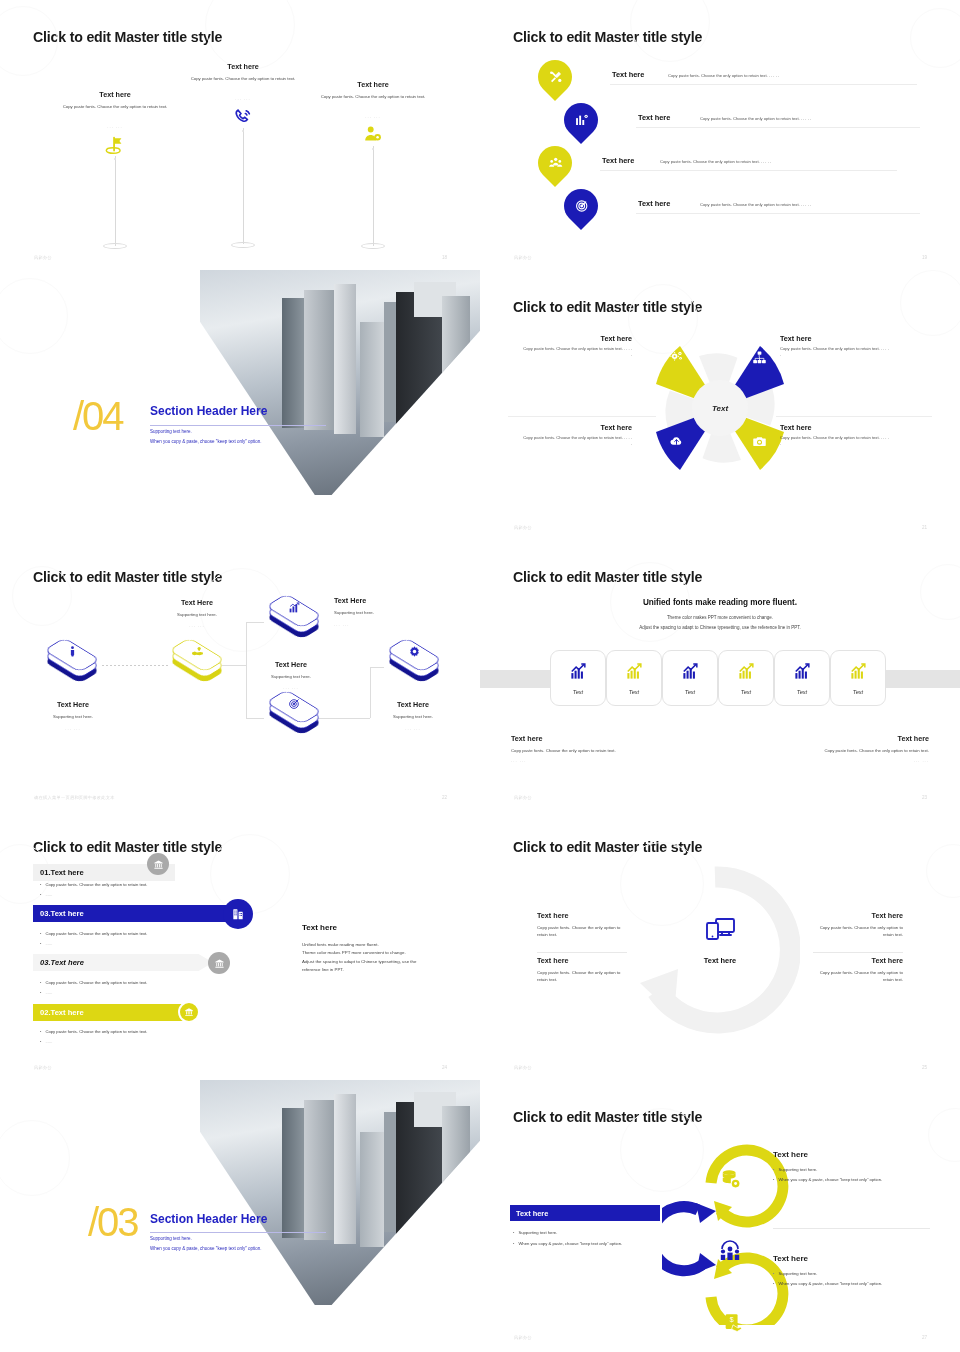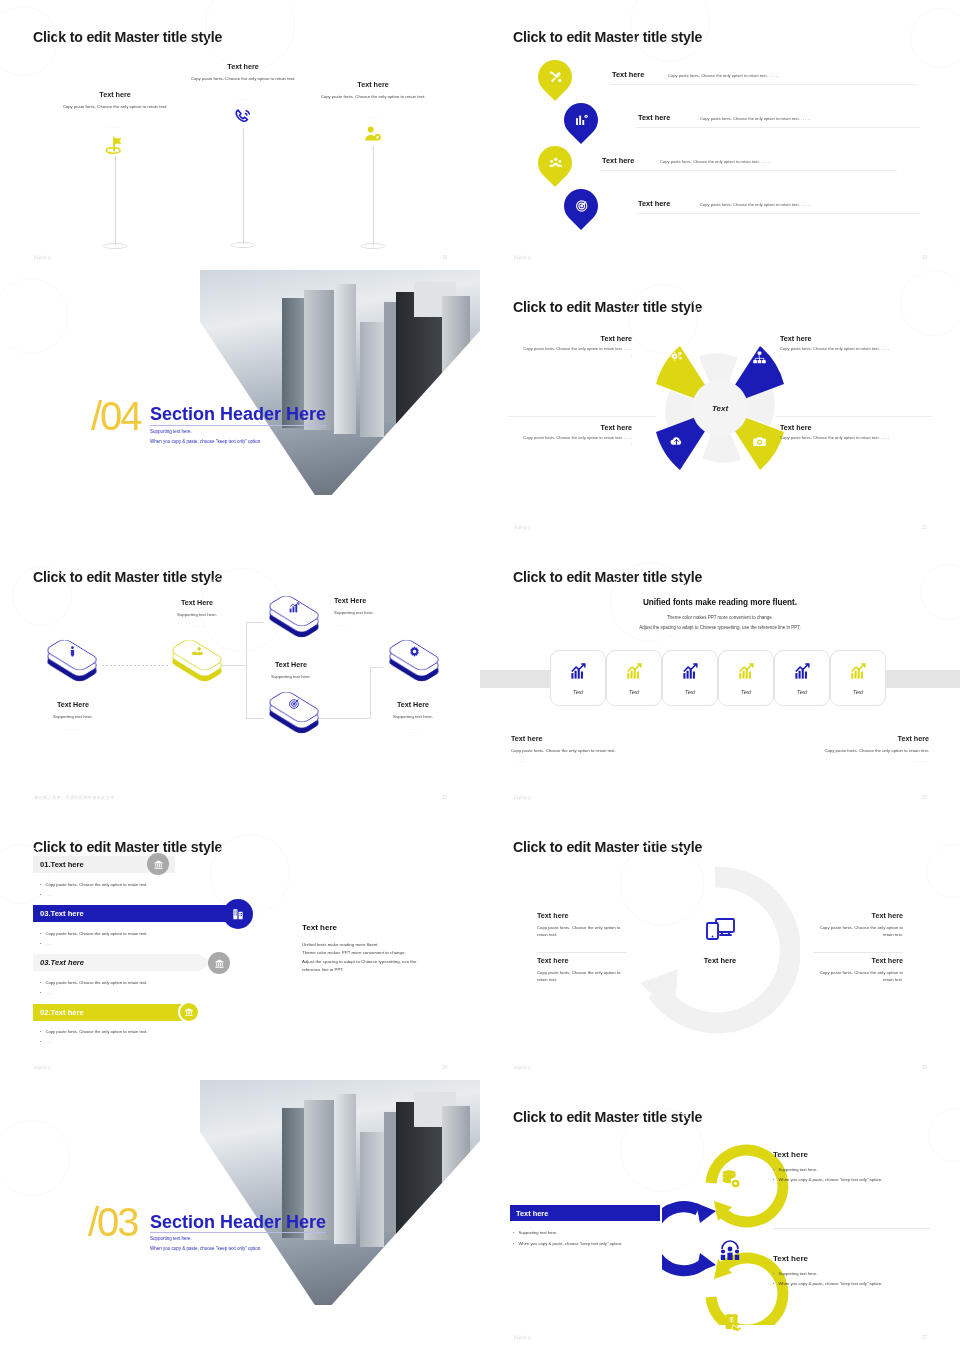--- a/index.html
+++ b/index.html
@@ -81,21 +81,21 @@
     position:absolute; left:200px; top:0; width:280px; height:225px;
     background:
       linear-gradient(170deg,#cfd6dd 0%,#e8ecef 22%,#b9c2cb 46%,#8d97a3 70%,#5d6670 100%);
     clip-path: polygon(0 0, 100% 0, 100% 27%, 47% 100%, 41% 100%, 0 23%);
   }
   .sec-photo .bld { position:absolute; }
   .sec-num {
     position:absolute; font-size:40px; font-weight:300; color:#f2c83c;
     letter-spacing:-2px; line-height:1;
   }
-  .sec-head { position:absolute; font-size:18px; font-weight:bold; color:#2222c4; }
+  .sec-head { position:absolute; font-size:12px; font-weight:bold; color:#2222c4; }
   .sec-rule { position:absolute; height:1px; background:#b9b9e8; }
   .sec-sub { position:absolute; font-size:4.5px; color:#2b2bbe; line-height:1.7; }
 
   
   .radial { position:absolute; left:160px; top:58px; width:160px; height:160px; }
   .hub {
     position:absolute; left:50%; top:50%; width:56px; height:56px; margin:-28px 0 0 -28px;
     border-radius:50%; background:#f4f4f4; display:flex; align-items:center; justify-content:center;
   }
   .hub span { font-size:8px; font-style:italic; font-weight:bold; color:#222; }
@@ -134,21 +134,21 @@
     border:1px solid #e3e3e3; border-radius:9px;
     display:flex; flex-direction:column; align-items:center; justify-content:center; gap:4px;
   }
   .card .ct { font-size:5.6px; font-style:italic; color:#333; }
 
   
   .bar {
     position:absolute; height:17px; display:flex; align-items:center;
     font-size:7.6px; font-weight:bold; padding-left:7px;
   }
-  .bar.grey { background:#f1f1f1; color:#111; }
+  .bar.grey { background:#f1f1f1; color:#111;margin-top:8px; }
   .bar.blue { background:#1b1bb5; color:#fff; }
   .bar.arrow { background:#f4f4f4; color:#111; clip-path:polygon(0 0, 92% 0, 100% 50%, 92% 100%, 0 100%); }
   .bar.yel  { background:#ddd713; color:#fff; border-radius:0 9px 9px 0; }
   .circ { position:absolute; border-radius:50%; display:flex; align-items:center; justify-content:center; }
   .bullet { position:absolute; font-size:4.2px; color:#444; }
   .bullet:before { content:"▪"; color:#888; margin-right:4px; font-size:4px; }
 
   
   .ring-arrow { position:absolute; left:150px; top:55px; width:170px; height:170px; }
   .col-l { position:absolute; width:90px; text-align:left; }
@@ -306,21 +306,21 @@
     <div class="sec-photo">
       <div class="bld" style="left:82px;top:28px;width:22px;height:130px;background:linear-gradient(90deg,#5f6a73,#8b959d);"></div>
       <div class="bld" style="left:104px;top:20px;width:30px;height:140px;background:linear-gradient(90deg,#c8cdd2,#9aa2a9);"></div>
       <div class="bld" style="left:134px;top:14px;width:22px;height:150px;background:linear-gradient(90deg,#e3e6e9,#b6bcc2);"></div>
       <div class="bld" style="left:160px;top:52px;width:24px;height:115px;background:linear-gradient(90deg,#a9b1b8,#cfd4d8);"></div>
       <div class="bld" style="left:184px;top:32px;width:12px;height:120px;background:#97a0a8;"></div>
       <div class="bld" style="left:196px;top:22px;width:46px;height:145px;background:linear-gradient(90deg,#25282c,#41464c);"></div>
       <div class="bld" style="left:214px;top:12px;width:42px;height:35px;background:#dfe3e6;"></div>
       <div class="bld" style="left:242px;top:26px;width:28px;height:120px;background:linear-gradient(90deg,#cfd4d8,#9aa2a9);"></div>
     </div>
-    <div class="sec-num" style="left:91px;top:126px;text-align:right;">/04</div>
+    <div class="sec-num" style="left:73px;top:126px;text-align:right;">/04</div>
     <div class="sec-head" style="left:150px;top:134px;">Section Header Here</div>
     <div class="sec-rule" style="left:150px;top:155px;width:176px;"></div>
     <div class="sec-sub" style="left:150px;top:158px;">Supporting text here.</div>
     <div class="sec-sub" style="left:150px;top:168px;">When you copy &amp; paste, choose "keep text only" option.</div>
   </div>
 
   <div class="slide s21">
     <div class="title">Click to edit Master title style</div>
     <div class="wm" style="left:148px;top:14px;width:70px;height:70px;"></div>
     <div class="wm" style="left:420px;top:0;width:66px;height:66px;"></div>

